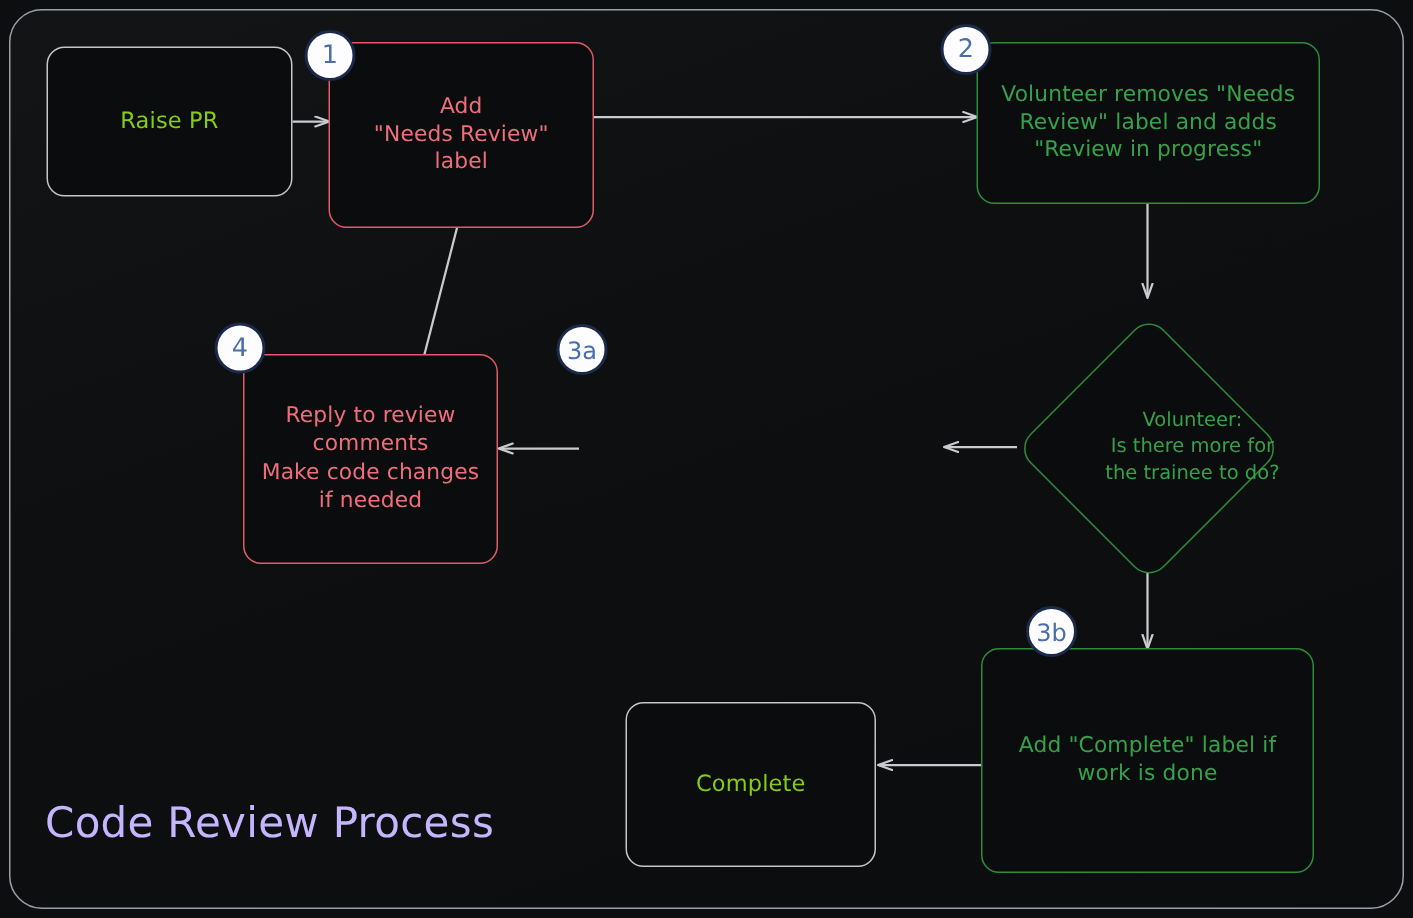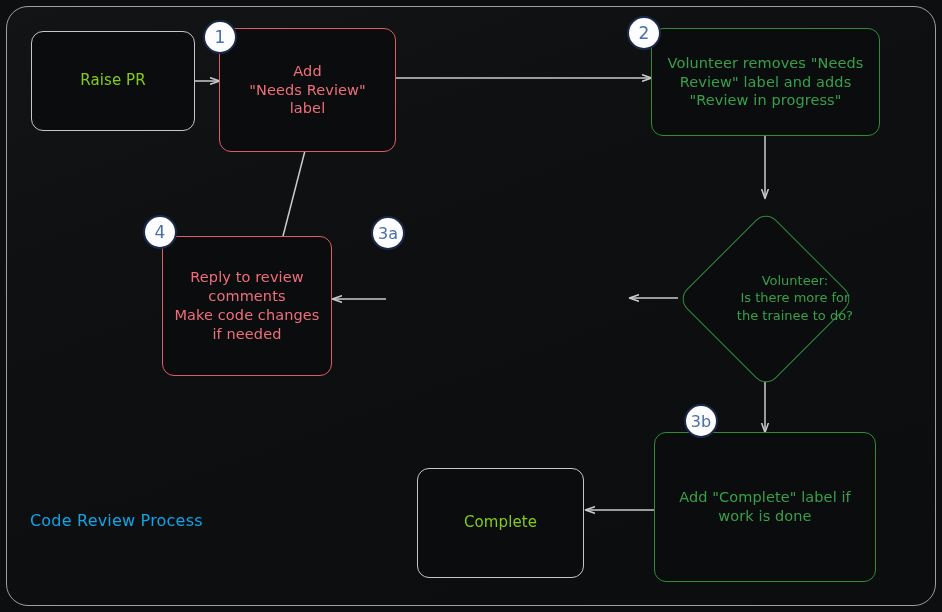--- a/index.html
+++ b/index.html
@@ -110,23 +110,23 @@
     font-size: 17px;
     font-weight: 500;
     z-index: 20;
     box-sizing: border-box;
   }
   .badge.wide { font-size: 16px; }
 
   .title {
     position: absolute;
     left: 30px;
-    top: 511px;
-    color: #0ea5e9;
-    font-size: 16px;
+    top: 532px;
+    color: #c4b5fd;
+    font-size: 28px;
     letter-spacing: 0.2px;
   }
 </style>
 </head>
 <body>
 
 <div id="canvas">
 
   <div class="frame"></div>
 

